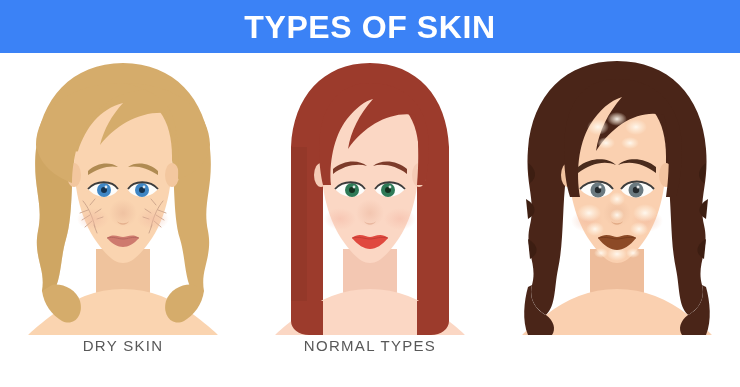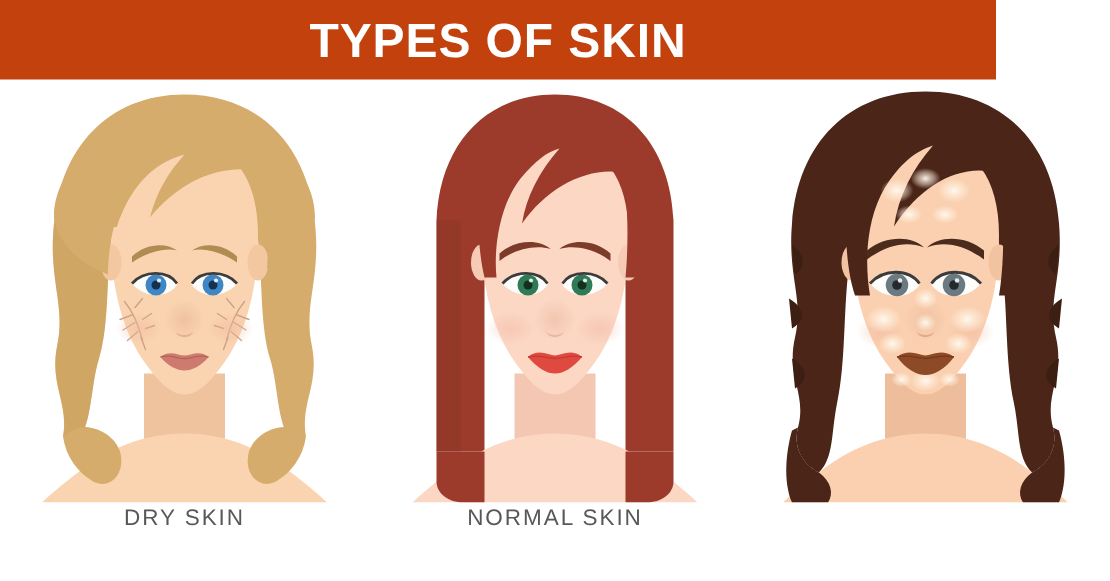--- a/index.html
+++ b/index.html
@@ -19,23 +19,23 @@
     width: 740px;
     height: 387px;
     background: #ffffff;
   }
 
   
   .banner {
     position: absolute;
     left: 0;
     top: 0;
-    width: 664px;
+    width: 740px;
     height: 53px;
-    background: #c2410c;
+    background: #3b82f6;
     display: flex;
     align-items: center;
     justify-content: center;
   }
   .banner-title {
     color: #ffffff;
     font-family: "Liberation Sans", sans-serif;
     font-size: 32px;
     font-weight: bold;
     letter-spacing: 0.6px;
@@ -315,21 +315,21 @@
           <path d="M105 185 C 112 179, 119 184, 123 184 C 127 184, 134 179, 141 185
                    C 135 192, 129 196, 123 196 C 117 196, 111 192, 105 185 Z" fill="#e0493f"></path>
           <path d="M105 185 C 112 183, 118 186, 123 186 C 128 186, 134 183, 141 185" stroke="#c13b33" stroke-width="0.9" fill="none"></path>
         </g>
 
         <g>
           <path d="M44 248 L44 268 C 44 276, 52 282, 62 282 L 76 282 L 76 248 Z" fill="#9c3b2c"></path>
           <path d="M170 248 L170 282 L 184 282 C 194 282, 202 276, 202 268 L202 248 Z" fill="#9c3b2c"></path>
         </g>
       </svg>
-      <div class="figure-label">NORMAL  SKIN</div>
+      <div class="figure-label">NORMAL  TYPES</div>
     </div>
 
     <div class="figure">
       <svg class="portrait" viewBox="0 0 246 282">
         <defs>
           <radialGradient id="noseShade3" cx="50%" cy="50%" r="50%">
             <stop offset="0%" stop-color="#eec0a0" stop-opacity="0.9"></stop>
             <stop offset="100%" stop-color="#eec0a0" stop-opacity="0"></stop>
           </radialGradient>
           <radialGradient id="shine3" cx="50%" cy="50%" r="50%">

